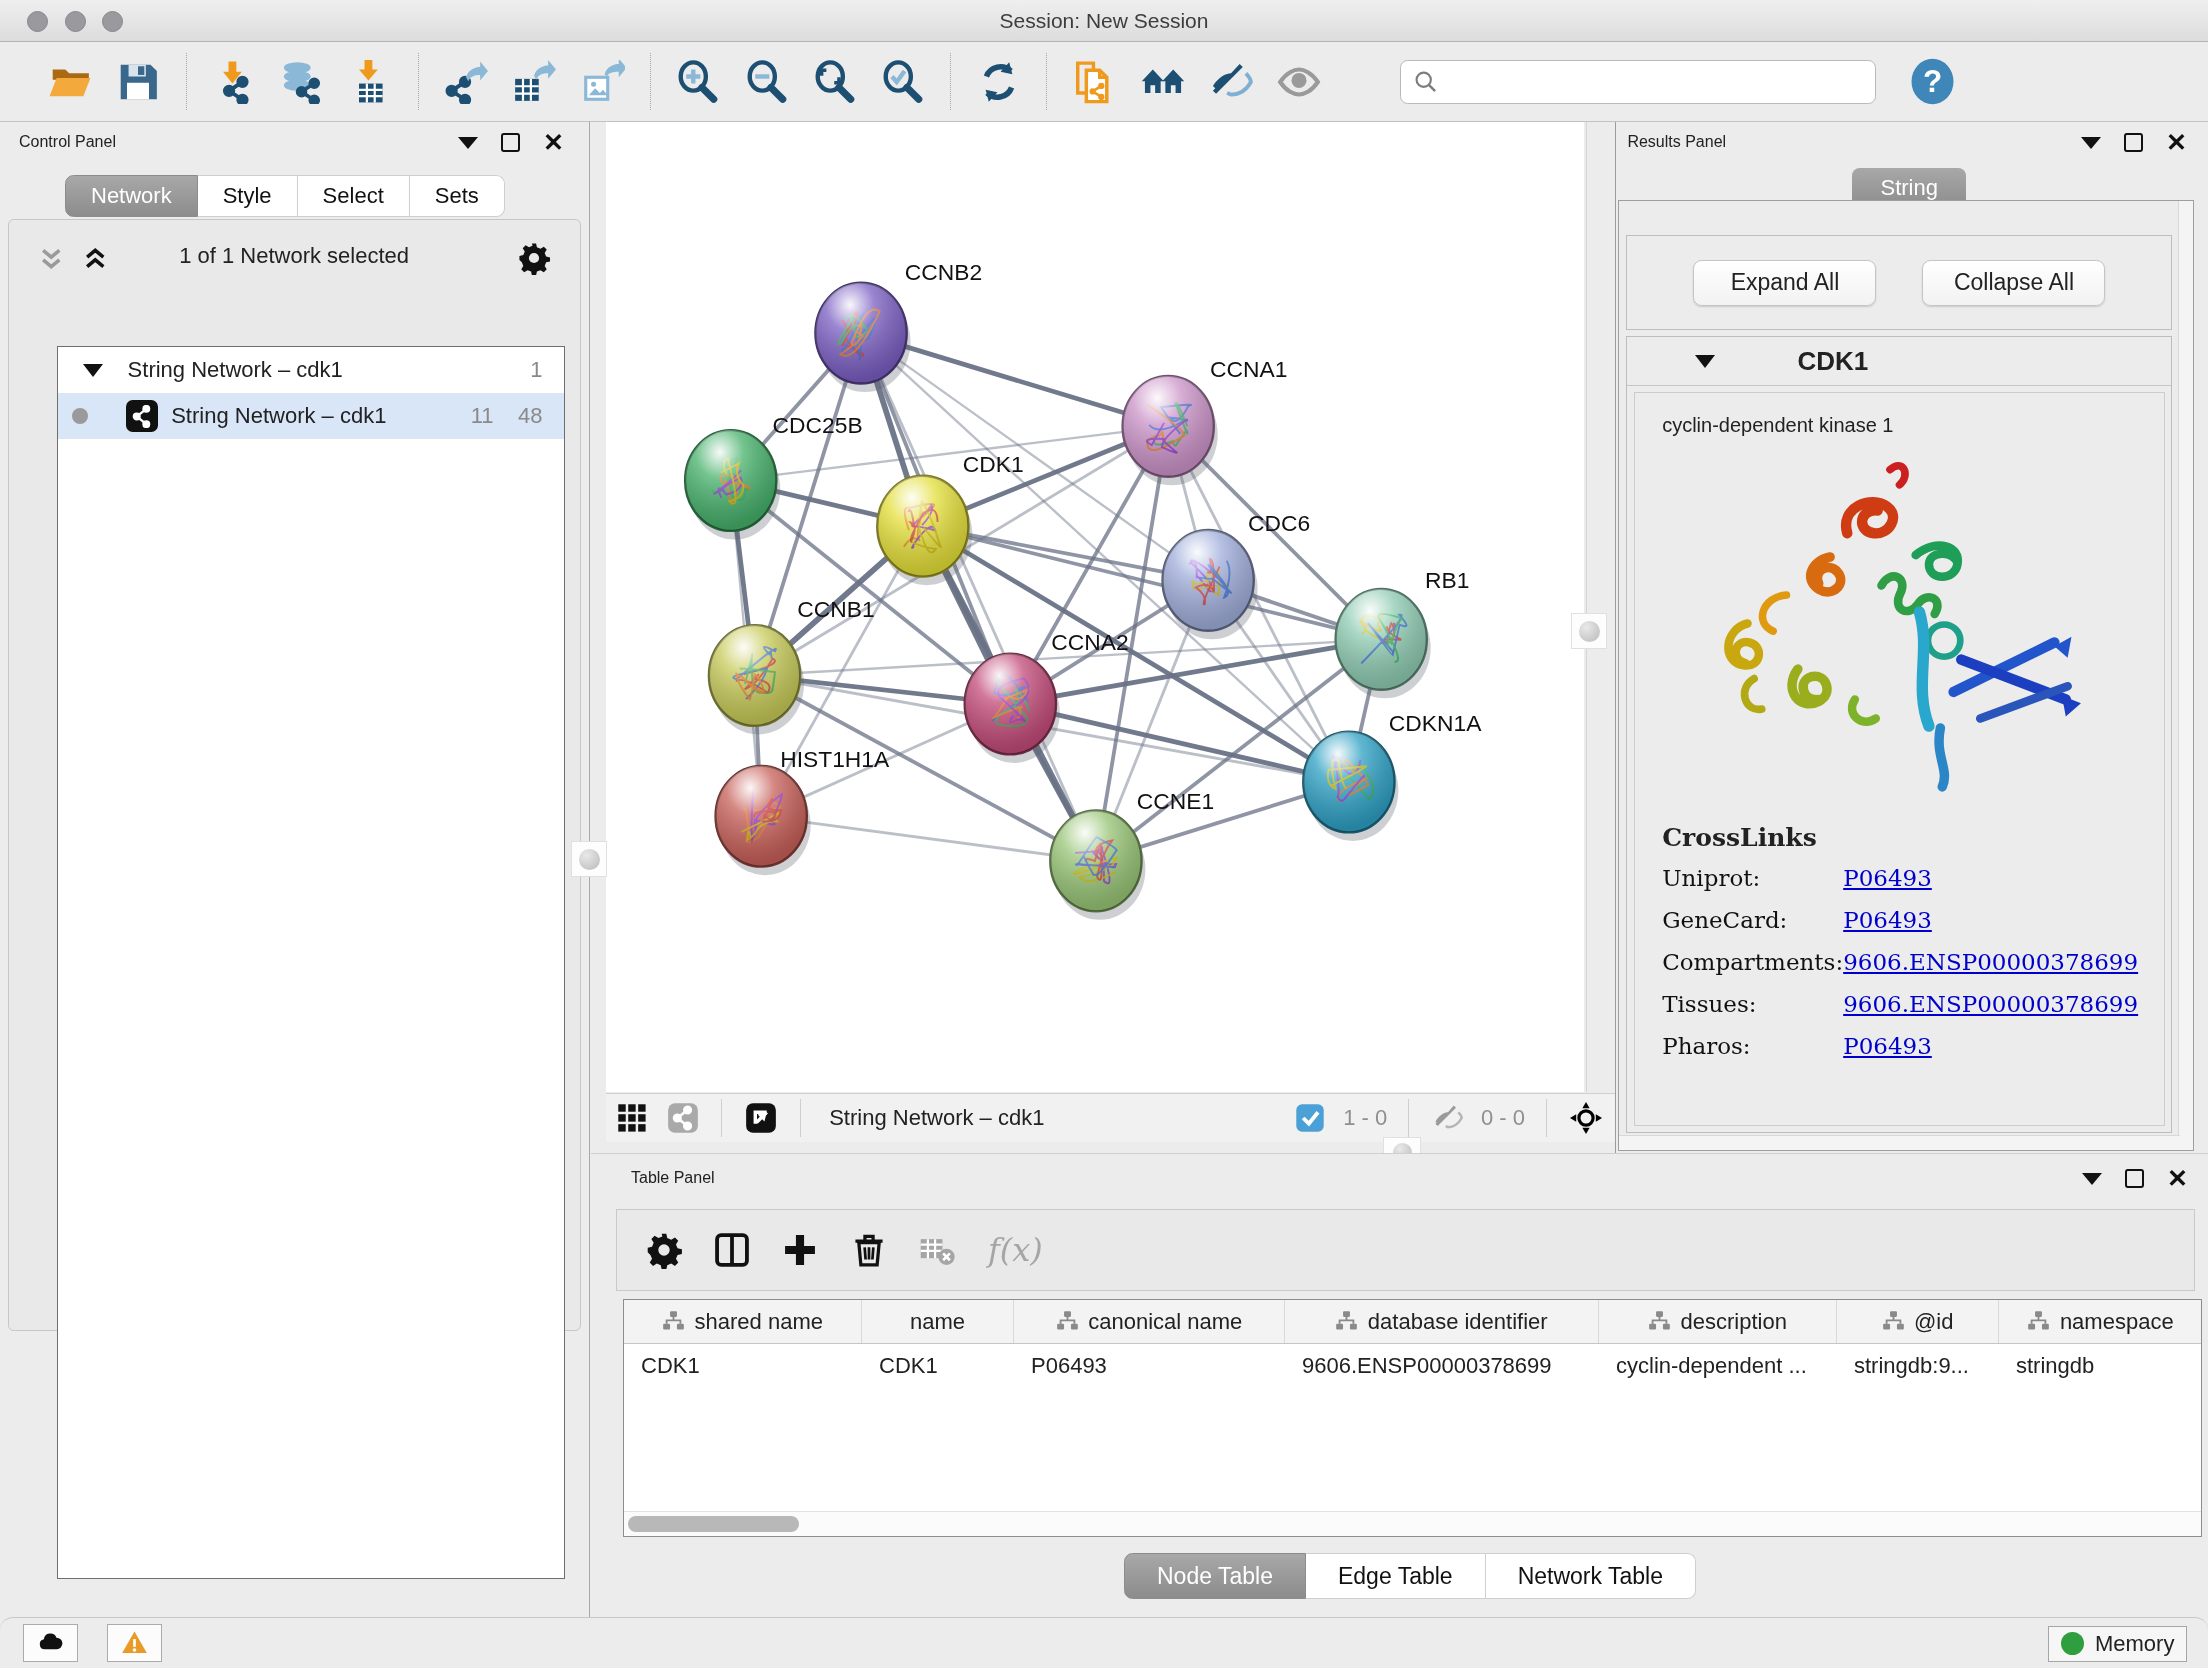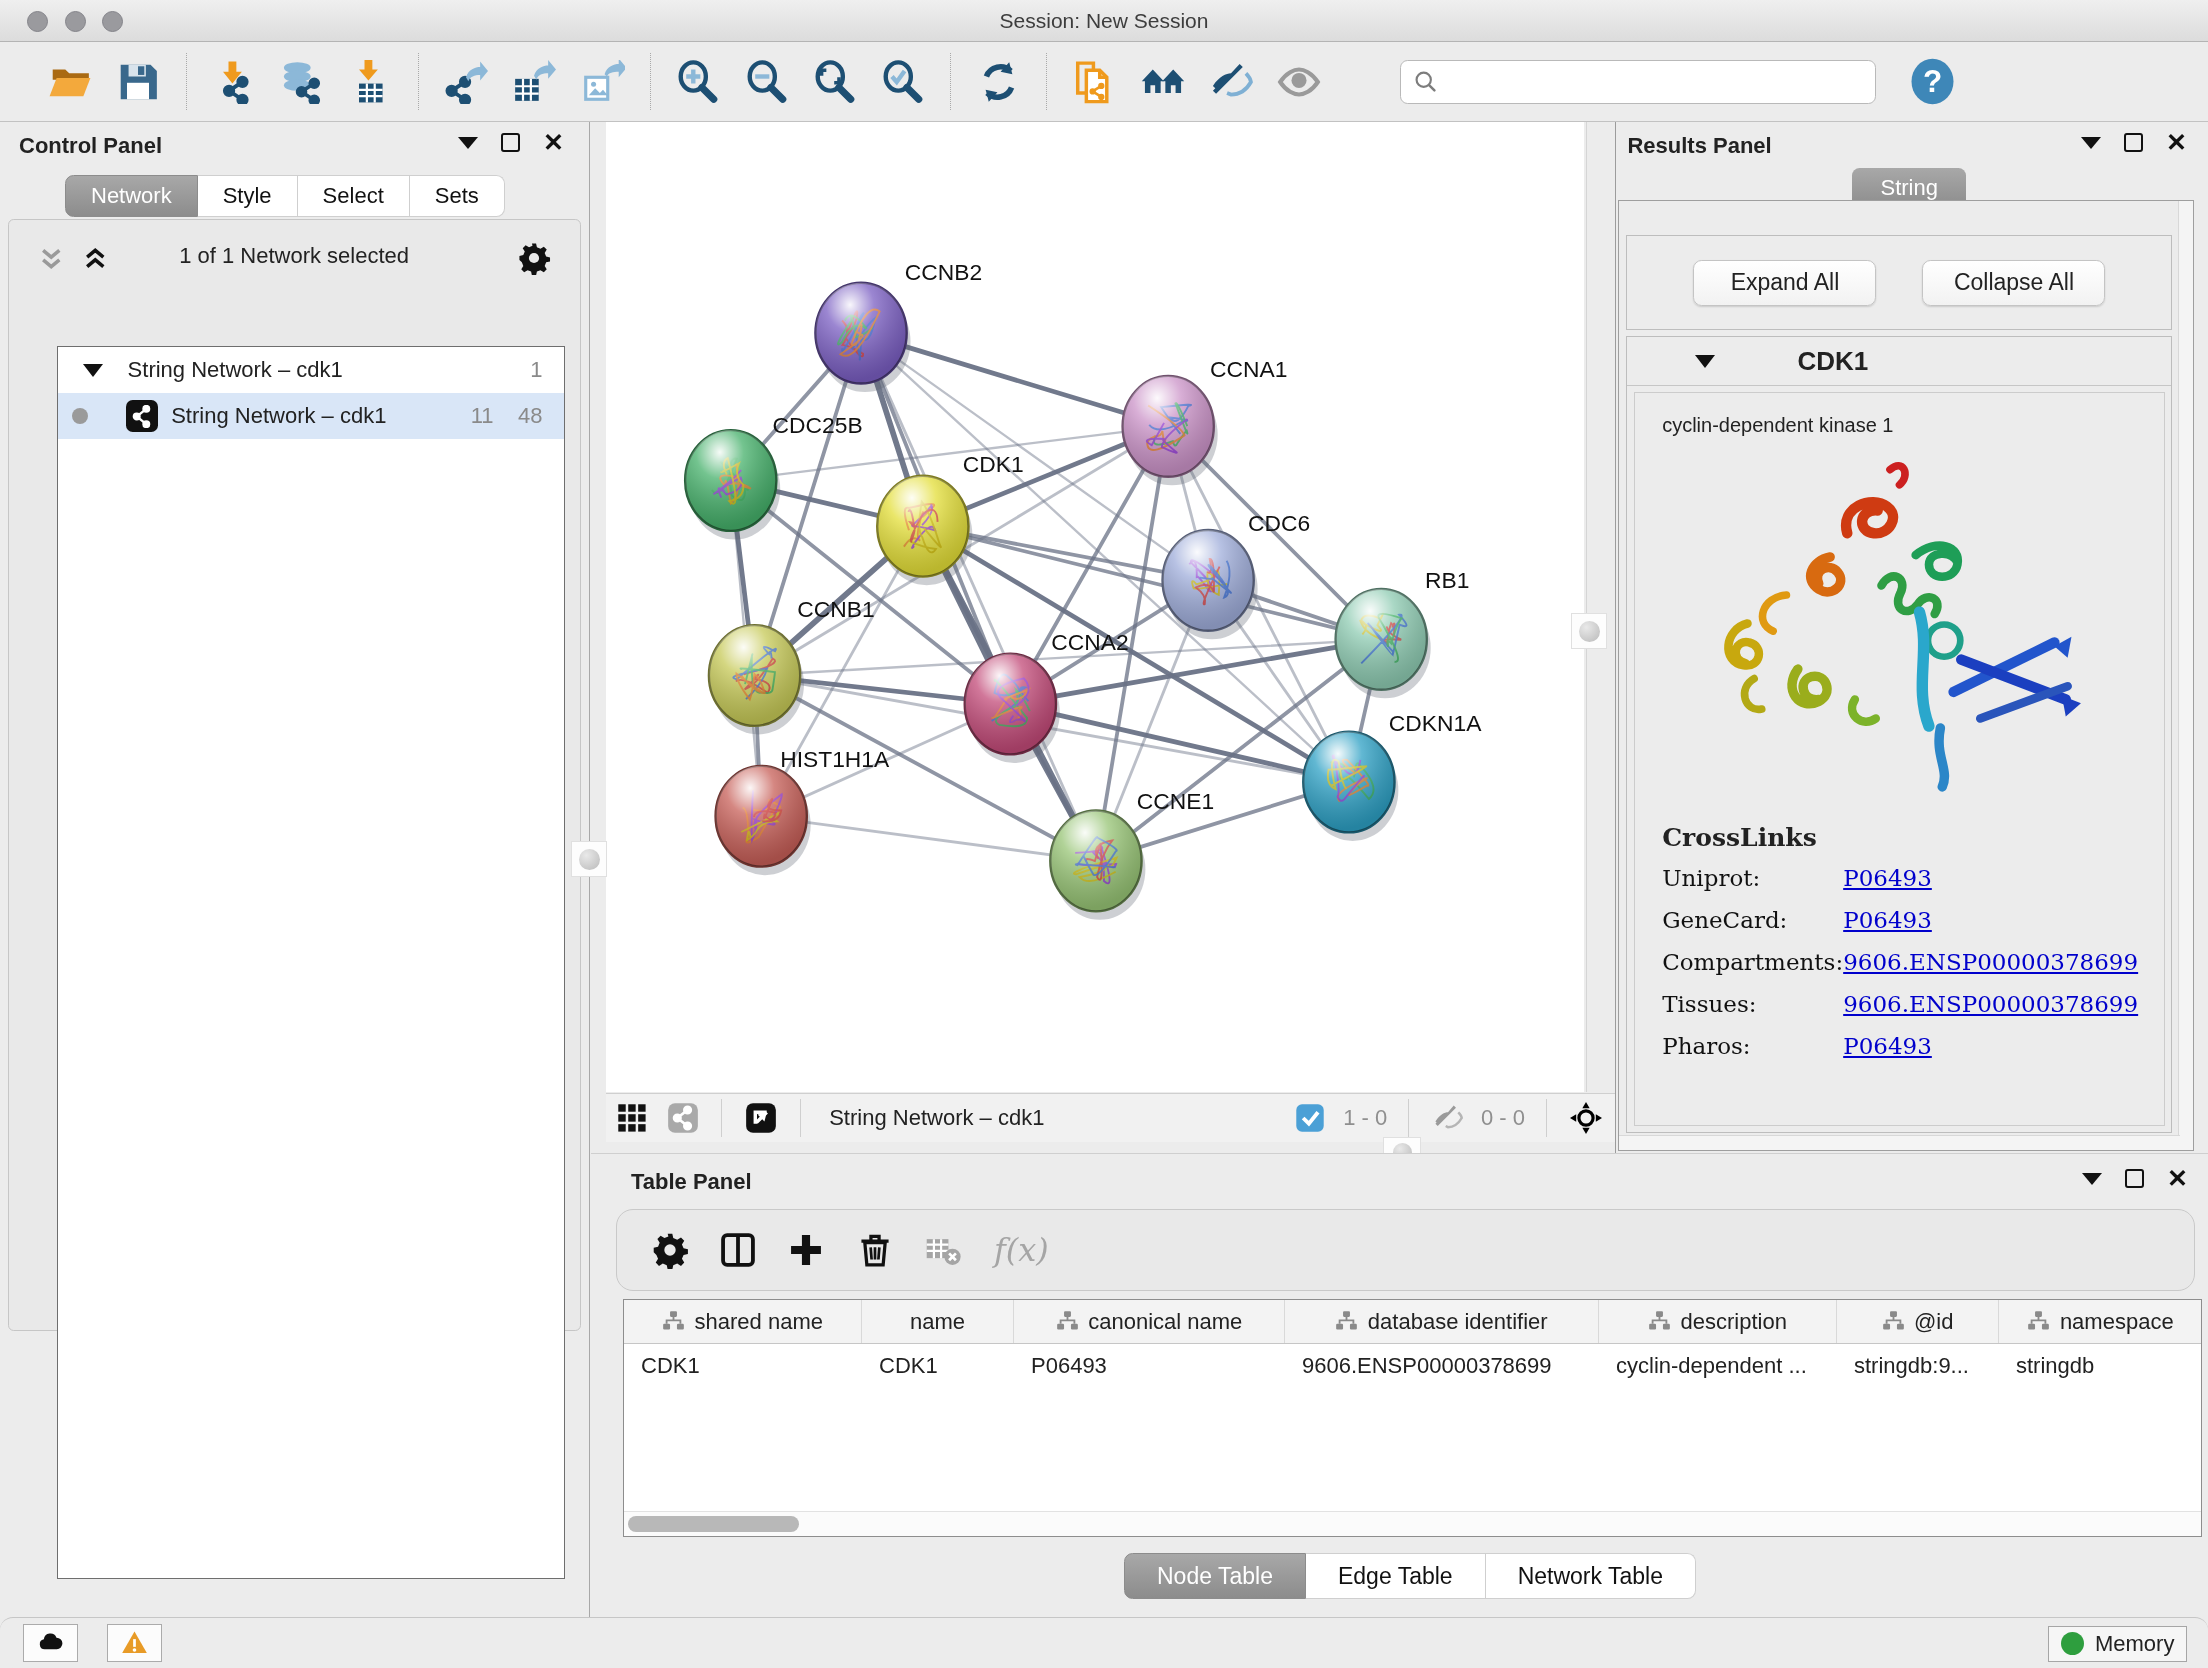--- a/index.html
+++ b/index.html
@@ -21,21 +21,21 @@
   .tbtn svg { width:44px; height:44px; }
   .tsep { width:0; height:57px; border-left:1.9px dotted #a9a9a9; margin:0 13.3px; }
   #search-box { margin-left:67px; width:476px; height:44px; background:#fff; border:1px solid #b9b9b9;
     border-radius:7.6px; display:flex; align-items:center; padding:0 11.4px; }
   #search-box svg { width:25px; height:25px; margin-right:7.6px; }
   #search-input { border:none; outline:none; font-size:21px; flex:1; background:transparent; }
   #help-button { margin-left:32px; width:49px; height:53px; }
   #help-button svg { width:49px; height:53px; }
 
   
-  .panel-title { font-size:22px; color:#222;font-weight:bold; }
+  .panel-title { font-size:16px; color:#222; }
   .panel-ctrls { position:absolute; top:11.4px; display:flex; align-items:center; gap:23px; }
   .pc-min { width:0; height:0; border-left:10.5px solid transparent; border-right:10.5px solid transparent; border-top:12.4px solid #111; }
   .pc-float { width:19px; height:19px; border:2.9px solid #111; border-radius:2.9px; }
   .pc-close { font-size:25px; font-weight:bold; color:#111; line-height:19px; }
 
   
   #control-panel { left:0; top:122px; width:590px; height:1495px; background:#ececec; border-right:1px solid #a8a8a8; }
   #cp-title { position:absolute; left:19px; top:11.4px; }
   #cp-tabs { position:absolute; left:65px; top:53px; display:flex; }
   .seg-tab { height:42px; padding:0 25px; font-size:22px; display:flex; align-items:center; justify-content:center;
@@ -92,21 +92,21 @@
   #rp-crosslinks { font-family:"DejaVu Serif",serif; margin-left:27px; }
   #xl-title { font-size:25px; font-weight:bold; margin-bottom:13.3px; }
   .xl-row { display:flex; font-size:23px; margin-bottom:16px; }
   .xl-label { width:181px; color:#111; }
   .xl-value { color:#0000cc; text-decoration:underline; }
 
   
   #table-panel { left:591px; top:1153px; width:1618px; height:464px; background:#ececec; border-top:1px solid #cfcfcf; }
   #tp-title { position:absolute; left:40px; top:15px; }
   #tp-toolbar { position:absolute; left:25px; top:55px; width:1579px; height:82px; background:#e9e9e9;
-    border:1px solid #c9c9c9; border-radius:17px; display:flex; align-items:center; padding-left:19px; }
+    border:1px solid #c9c9c9; border-radius:0; display:flex; align-items:center; padding-left:13px; }
   #tp-toolbar .tbtn svg { width:38px; height:38px; }
   #fx-button { font-family:"DejaVu Serif",serif; font-style:italic; font-size:32px; color:#a5a5a5; margin-left:17px; }
   #tp-table { position:absolute; left:32px; top:145px; width:1579px; height:238px; background:#fff; border:1.9px solid #8d8d8d; overflow:hidden; }
   #tp-header { display:flex; height:44px; background:#f3f3f3; border-bottom:1px solid #c6c6c6; }
   .th { display:flex; align-items:center; justify-content:center; gap:9.5px; font-size:22px; color:#222;
     border-right:1px solid #d9d9d9; overflow:hidden; white-space:nowrap; flex:none; }
   .th svg { width:23px; height:23px; flex:none; }
   .tp-row { display:flex; height:44px; }
   .td { font-size:22px; display:flex; align-items:center; padding-left:17px; overflow:hidden; white-space:nowrap; flex:none; }
   #tp-hscroll { position:absolute; left:0; bottom:0; width:100%; height:25px; background:#fbfbfb; border-top:1px solid #e2e2e2; }

